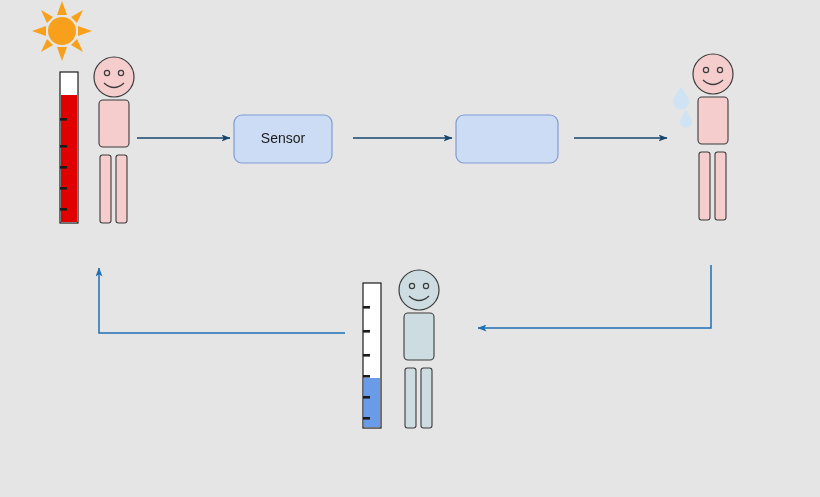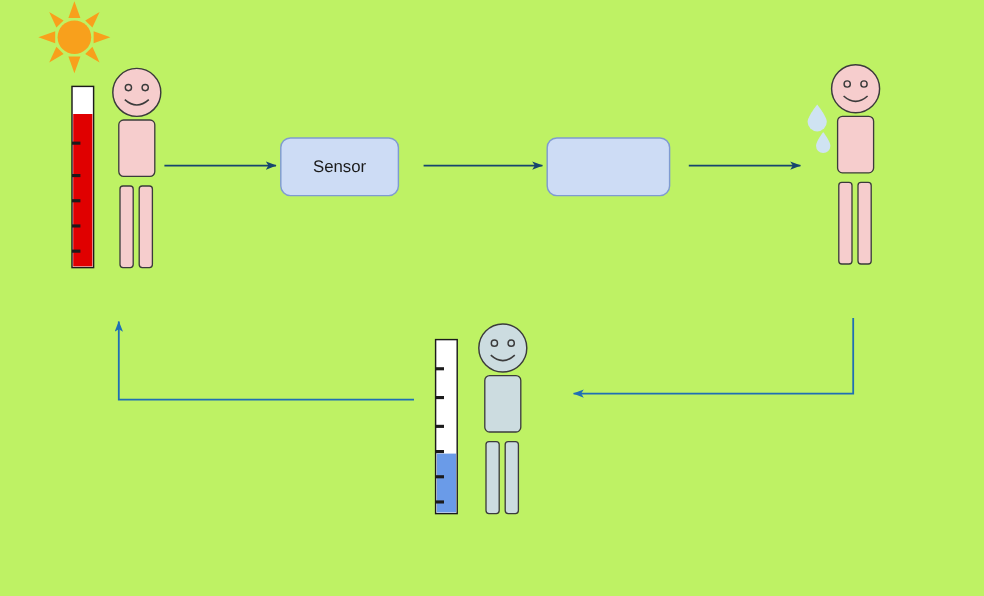--- a/index.html
+++ b/index.html
@@ -1,19 +1,19 @@
 <!DOCTYPE html>
 <html><head>
 <meta charset="utf-8">
 <style>
   html,body{margin:0;padding:0;background:#000;}
   #canvas{
     position:relative;
     width:820px;height:497px;
-    background:#bef264;
+    background:#e5e5e5;
     font-family:"Liberation Sans", sans-serif;
     overflow:hidden;
   }
   svg{position:absolute;left:0;top:0;width:820px;height:497px;}
   .boxlabel{
     position:absolute;
     color:#1b1b1b;
     font-size:14px;
     line-height:17px;
     text-align:center;

